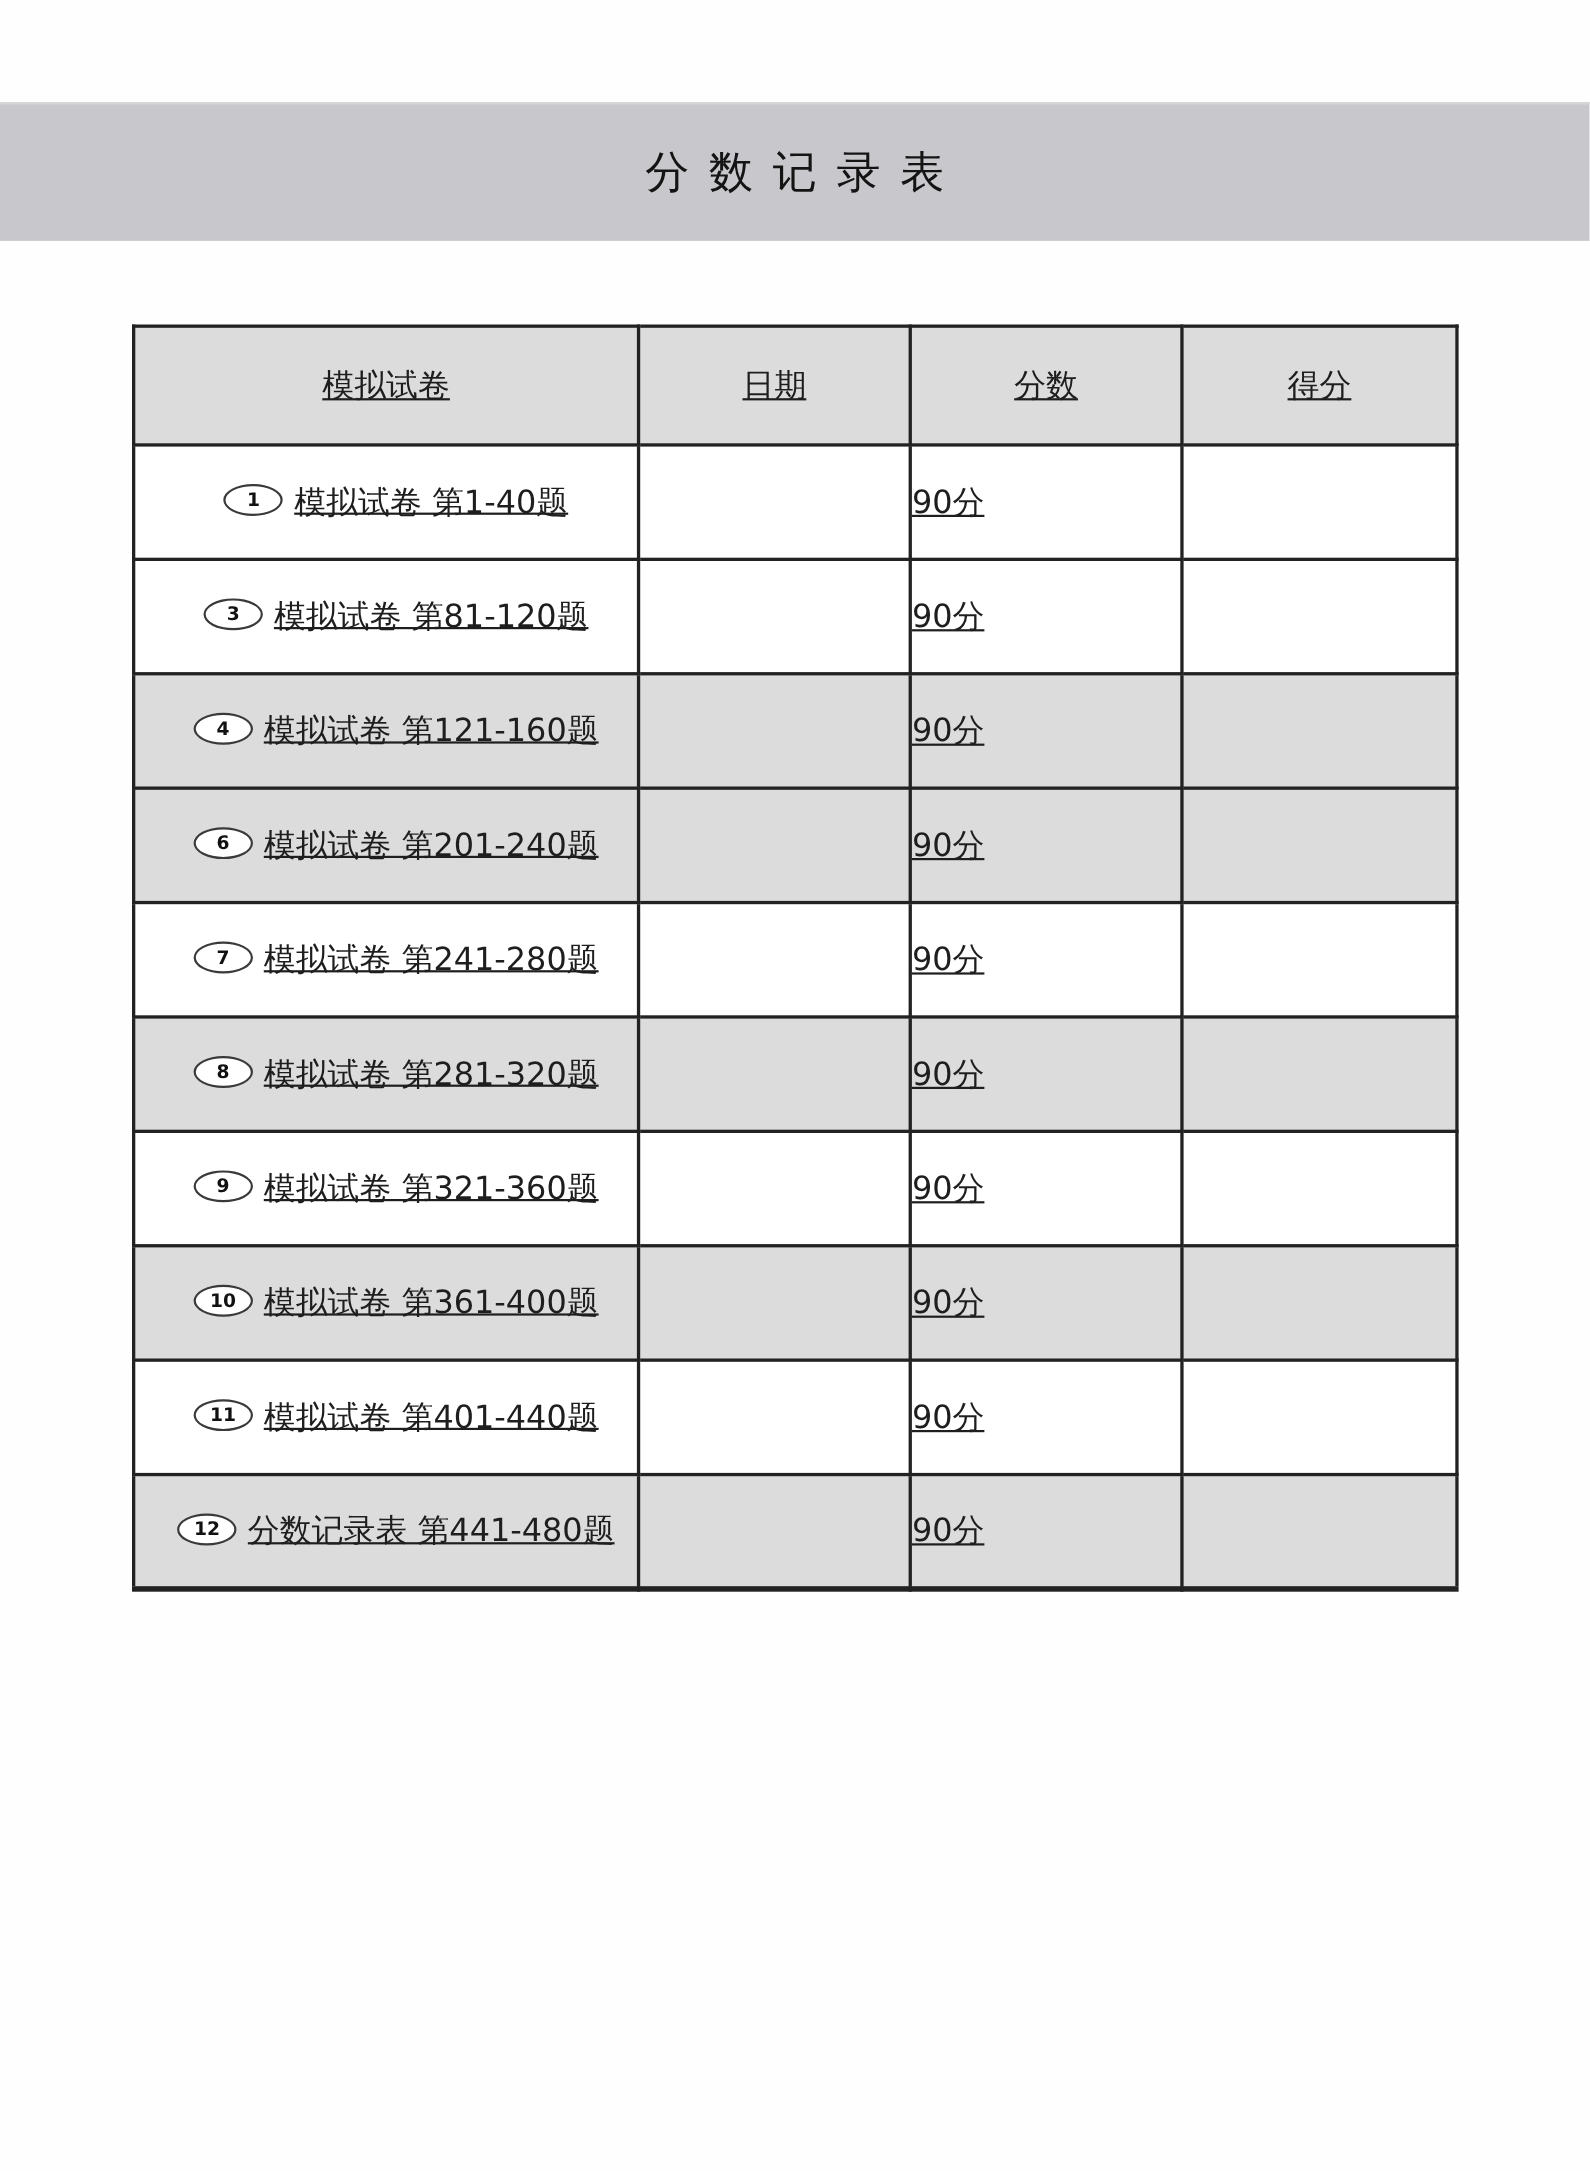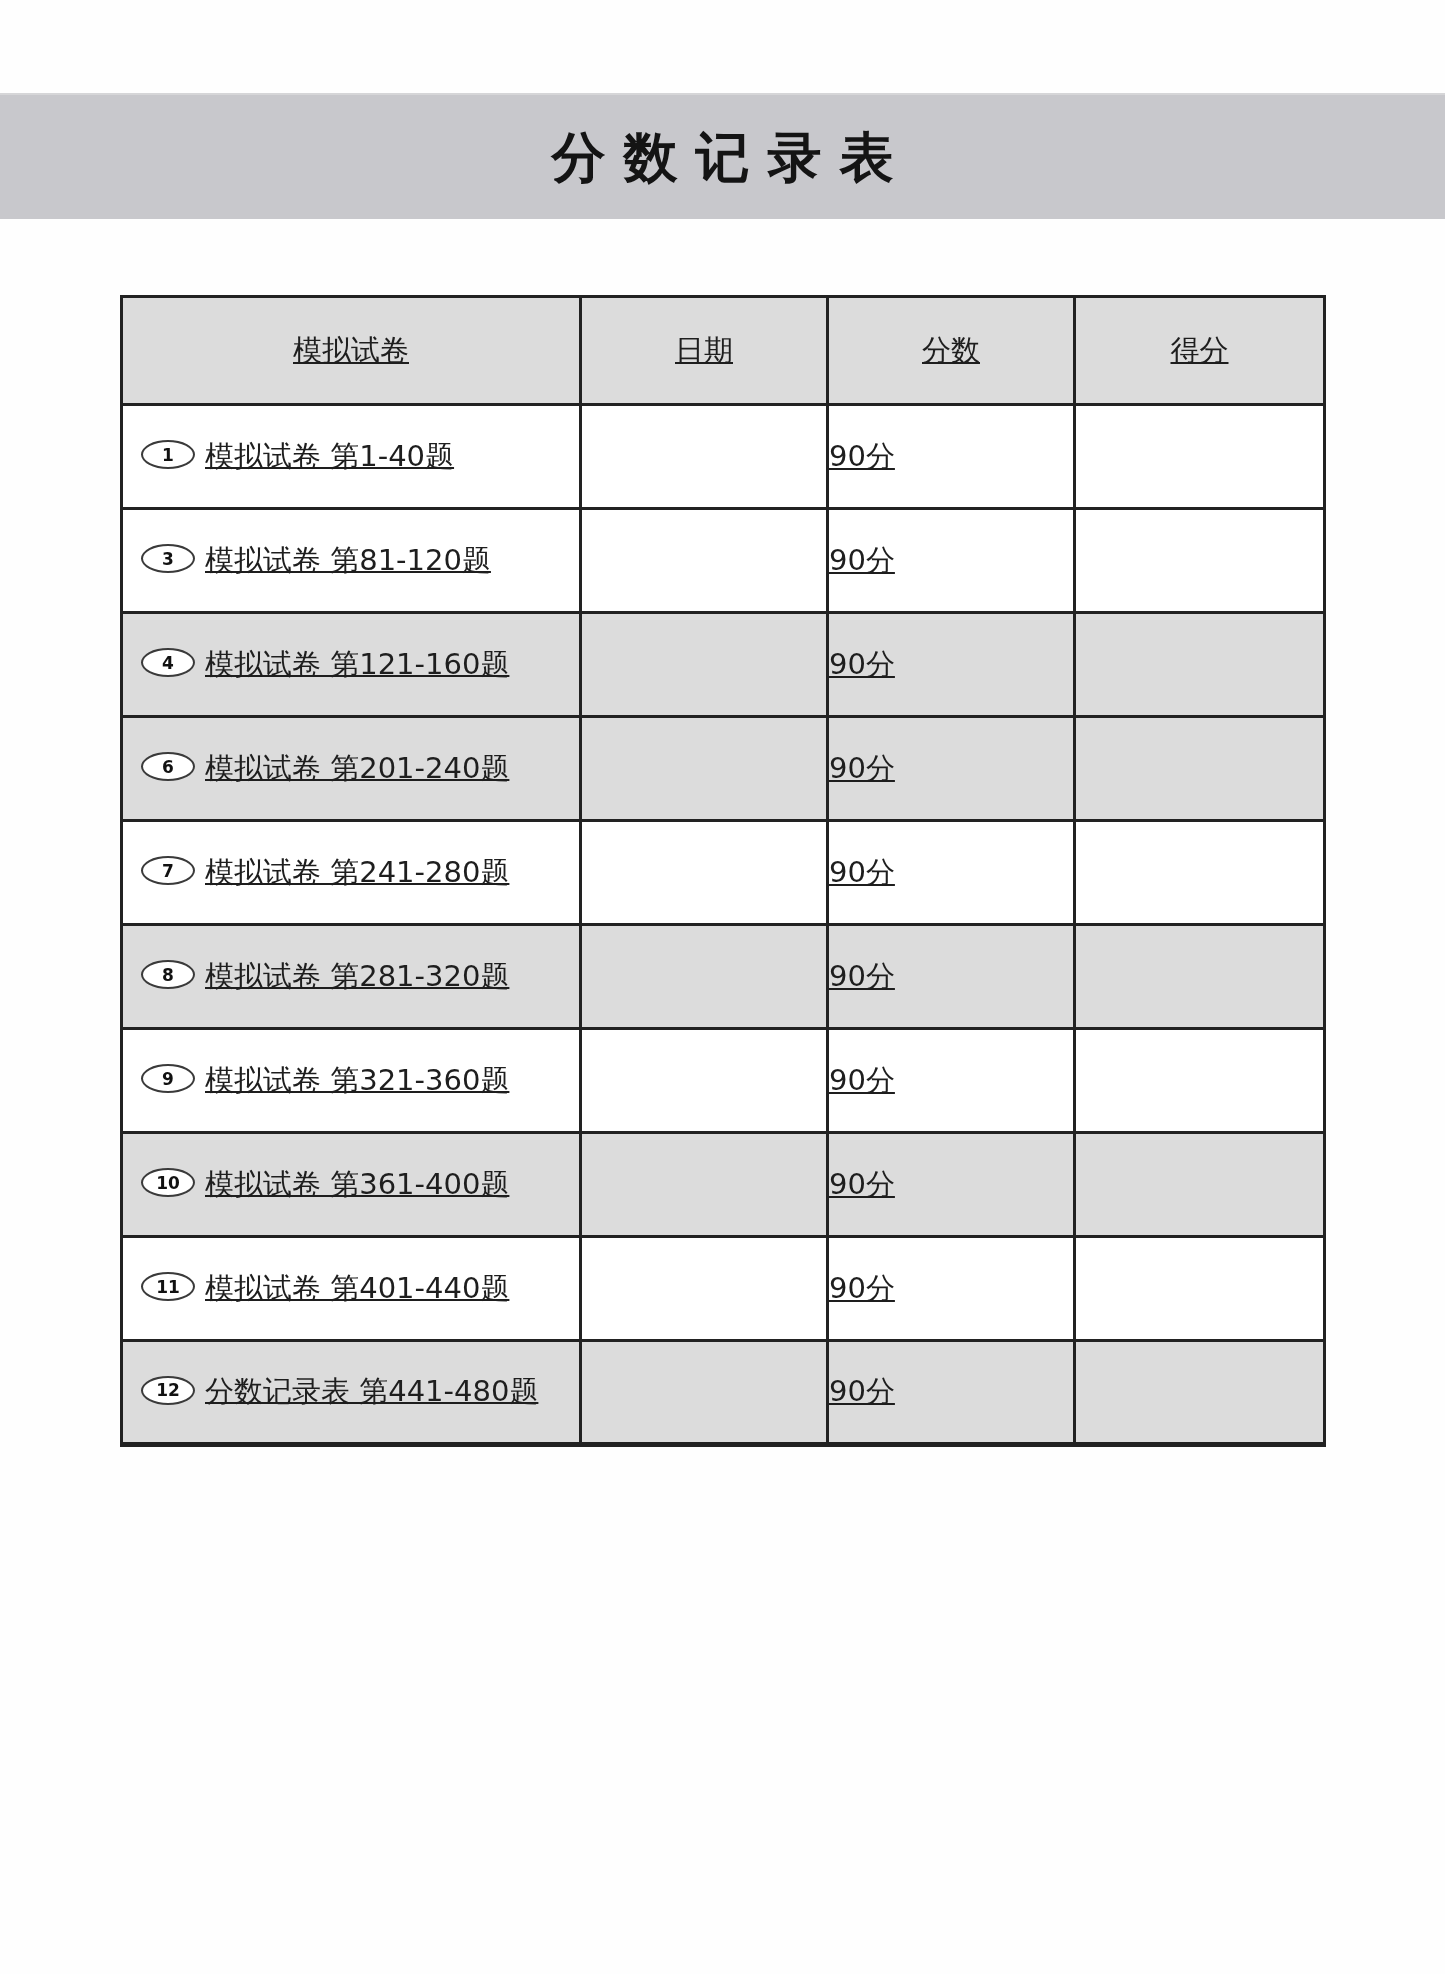--- a/index.html
+++ b/index.html
@@ -24,22 +24,22 @@
       background: #c8c8cc;
       border-top: 2px solid #d6d6d8;
       box-sizing: border-box;
       display: flex;
       align-items: center;
       justify-content: center;
     }
     .title-band h1 {
       margin: 0;
       font-family: "DejaVu Serif", "Liberation Serif", serif;
-      font-weight: bold;
-      font-size: 54px;
+      font-weight: normal;
+      font-size: 40px;
       letter-spacing: 18px;
       padding-left: 18px;
       color: #141414;
       line-height: 1;
     }
     table.score-table {
       position: absolute;
       left: 120px;
       top: 295px;
       width: 1203px;
@@ -64,21 +64,21 @@
       box-sizing: border-box;
     }
     table.score-table thead th {
       background: #dcdcdc;
       text-align: center;
       height: 108px;
     }
     table.score-table tbody tr.row-white td { background: #ffffff; }
     table.score-table tbody tr.row-gray td { background: #dcdcdc; }
     td.paper-cell {
-      text-align: left;
+      text-align: center;
       padding-left: 18px !important;
       white-space: nowrap;
     }
     td.total-cell { text-align: left; }
     .badge {
       display: inline-flex;
       align-items: center;
       justify-content: center;
       width: 54px;
       height: 29px;

